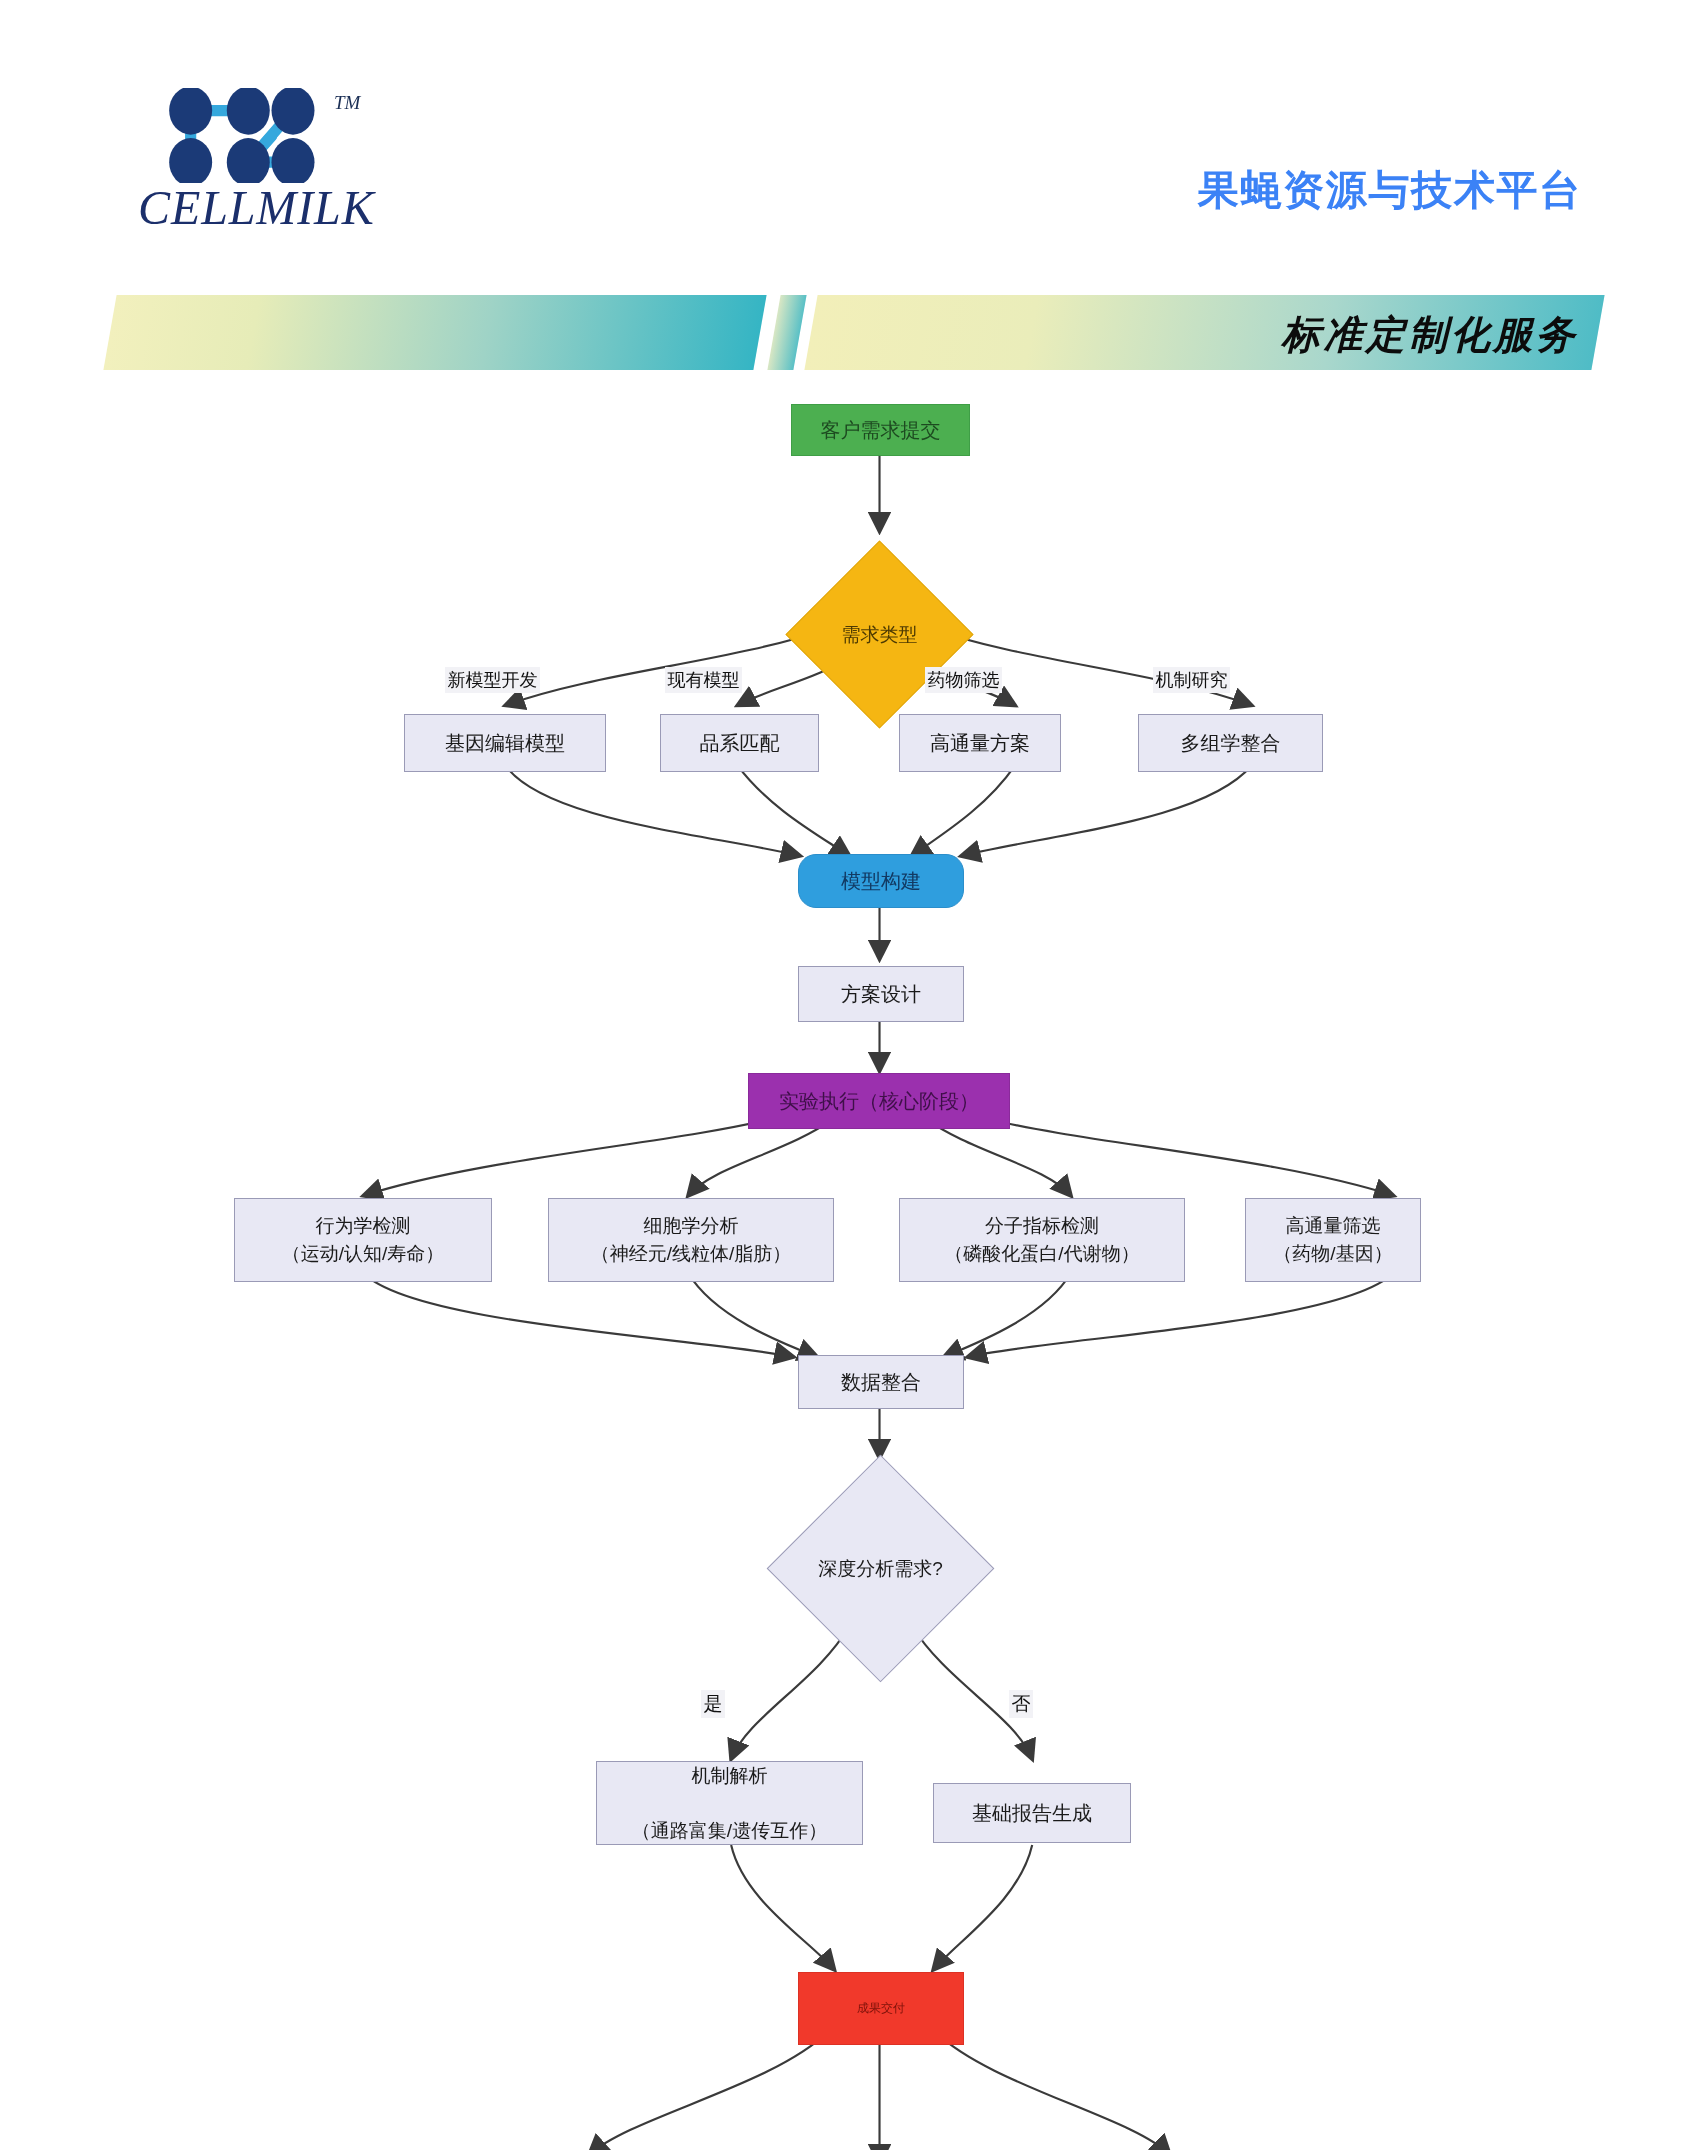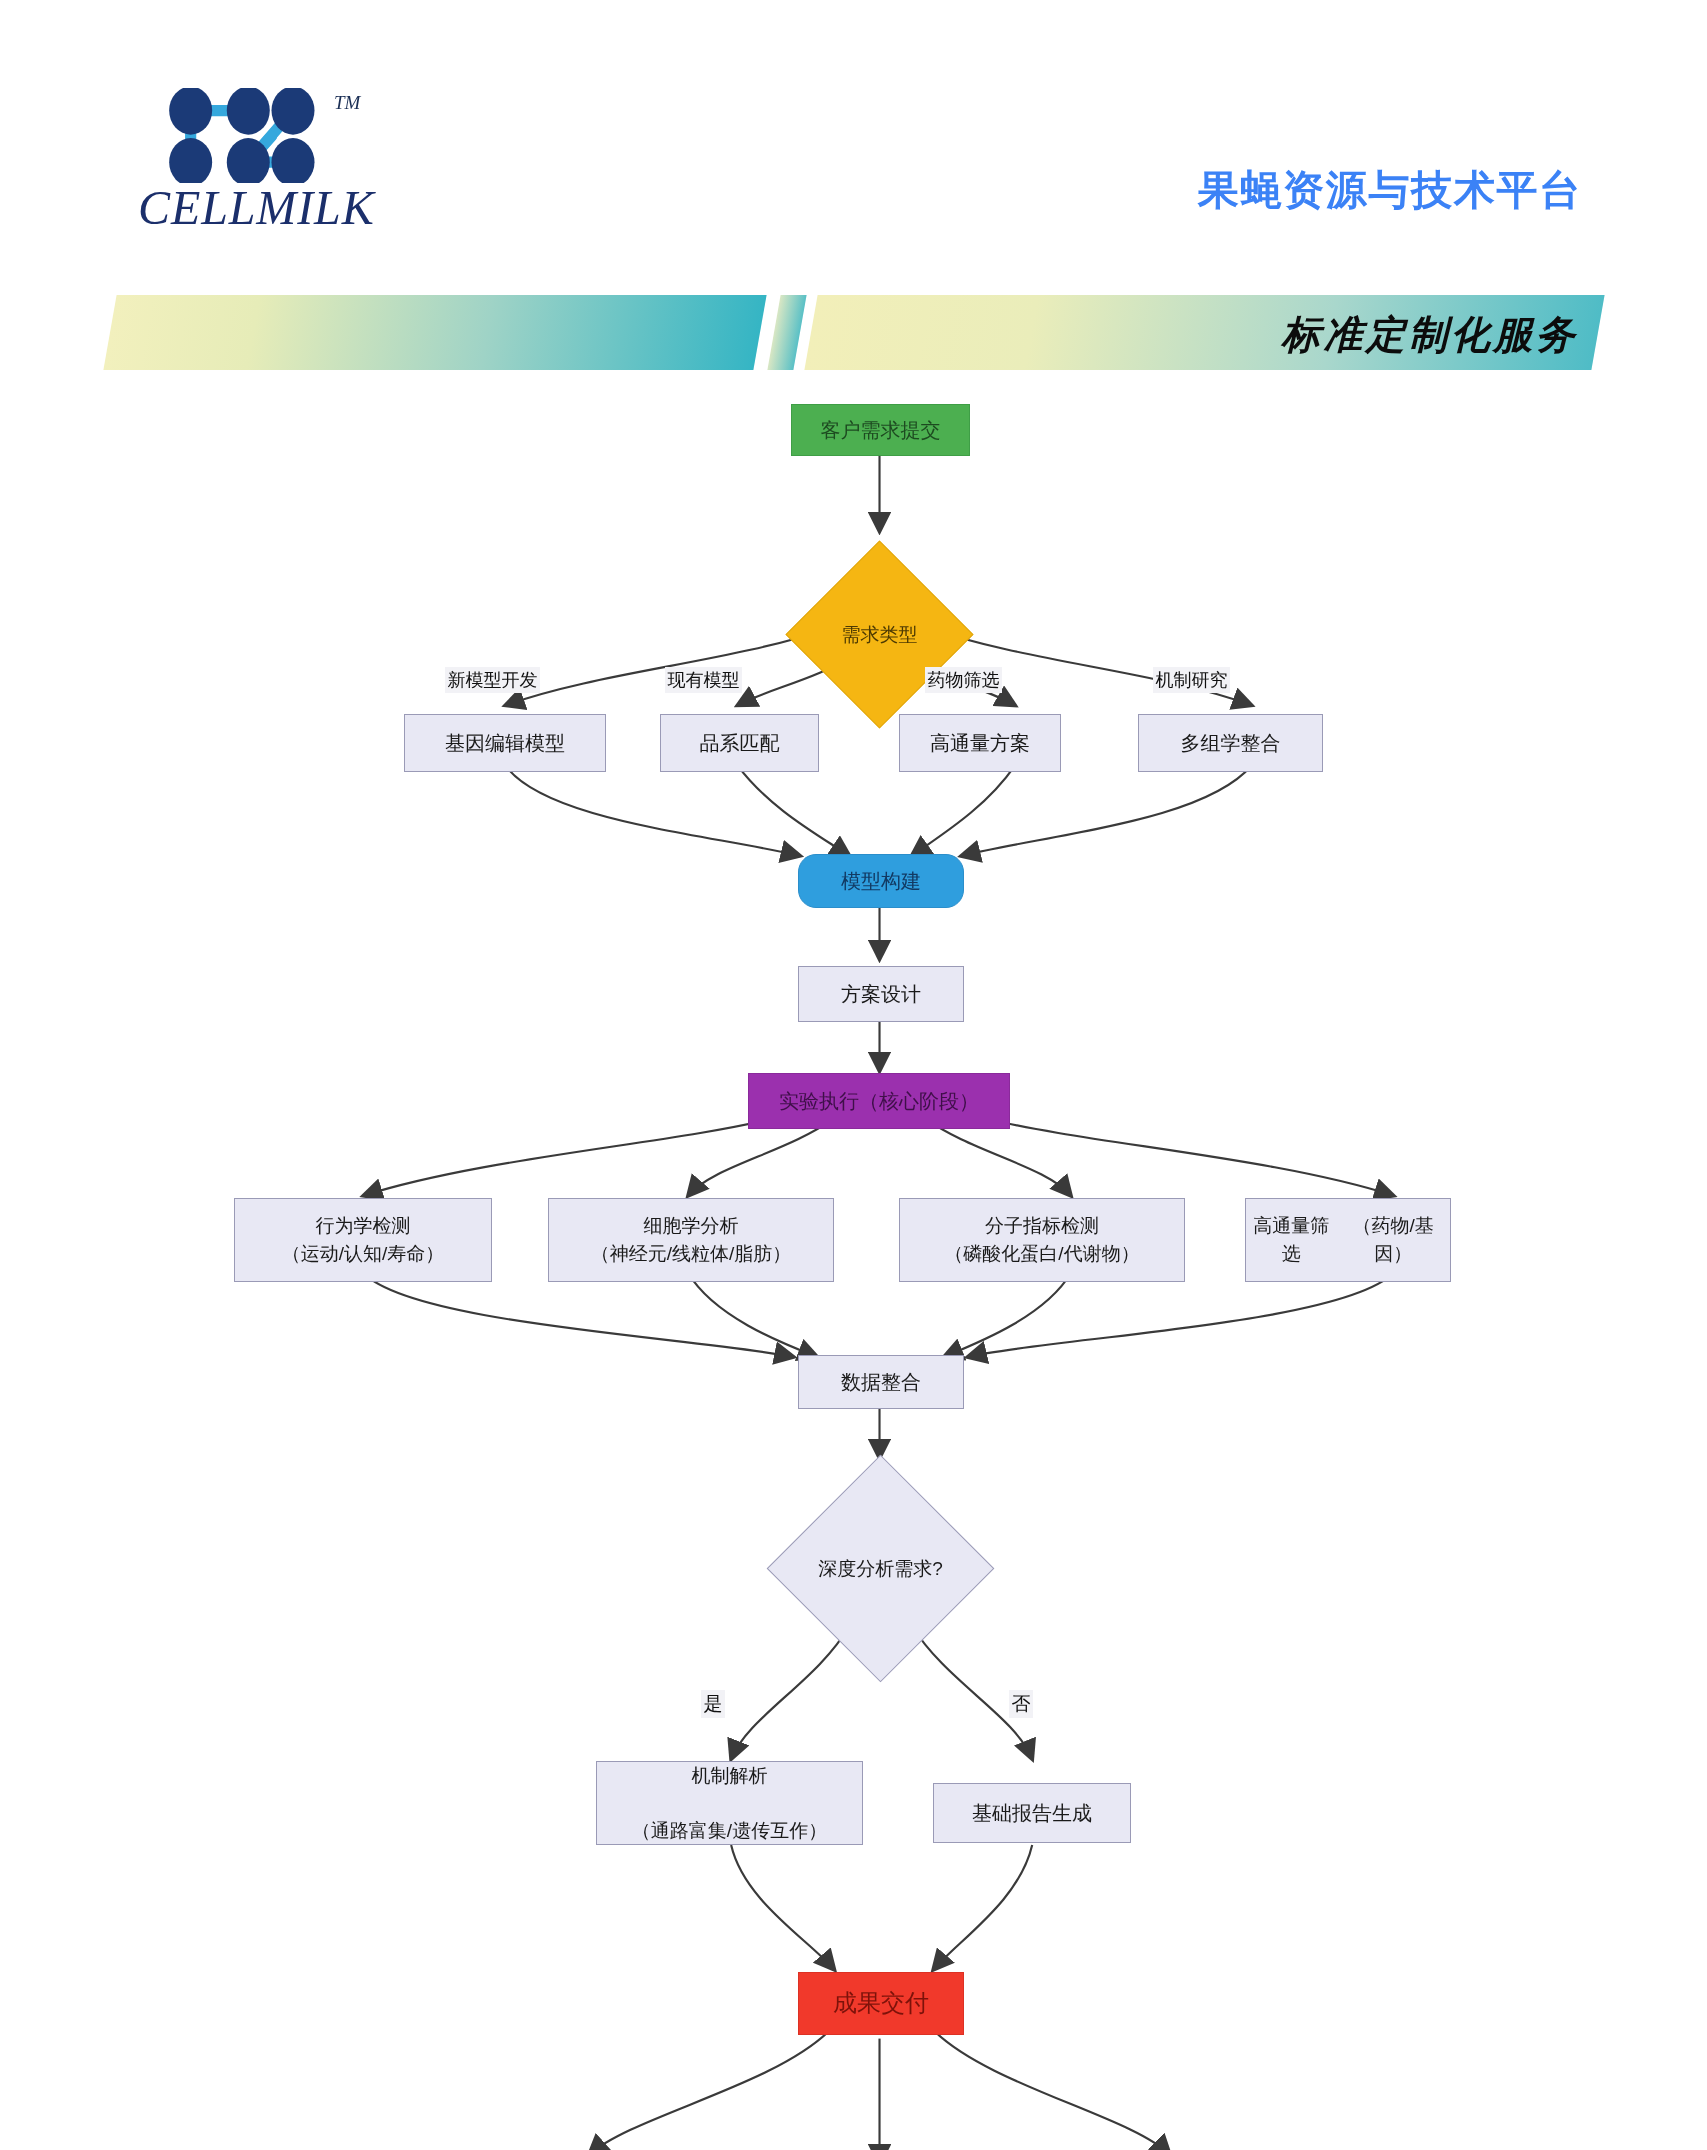--- a/index.html
+++ b/index.html
@@ -191,21 +191,21 @@
     <span class="lbl">（运动/认知/寿命）</span>
   </div>
   <div class="node n-plain" style="left:548px;top:811px;width:286px;height:84px;font-size:19px;flex-direction:column;">
     <span class="lbl">细胞学分析</span>
     <span class="lbl">（神经元/线粒体/脂肪）</span>
   </div>
   <div class="node n-plain" style="left:899px;top:811px;width:286px;height:84px;font-size:19px;flex-direction:column;">
     <span class="lbl">分子指标检测</span>
     <span class="lbl">（磷酸化蛋白/代谢物）</span>
   </div>
-  <div class="node n-plain" style="left:1245px;top:811px;width:206px;height:84px;font-size:19px;">
+  <div class="node n-plain" style="left:1245px;top:811px;width:176px;height:84px;font-size:19px;flex-direction:column;">
     <span class="lbl">高通量筛选</span>
     <span class="lbl">（药物/基因）</span>
   </div>
 
   <div class="node n-plain" style="left:798px;top:968px;width:166px;height:54px;font-size:20px;">
     <span class="lbl">数据整合</span>
   </div>
 
   <div class="diamond d-lav" style="left:800px;top:1101px;width:161px;height:161px;">
     <div class="dshape"></div>
@@ -216,18 +216,18 @@
   <div class="edge-label" style="left:1009px;top:1303px;font-size:19px;">否</div>
 
   <div class="node n-plain" style="left:596px;top:1374px;width:267px;height:84px;font-size:19px;flex-direction:column;gap:27px;">
     <span class="lbl">机制解析</span>
     <span class="lbl">（通路富集/遗传互作）</span>
   </div>
   <div class="node n-plain" style="left:933px;top:1396px;width:198px;height:60px;font-size:20px;">
     <span class="lbl">基础报告生成</span>
   </div>
 
-  <div class="node n-red" style="left:798px;top:1585px;width:166px;height:63px;font-size:24px;">
+  <div class="node n-red" style="left:798px;top:1585px;width:166px;height:73px;font-size:12px;">
     <span class="lbl">成果交付</span>
   </div>
 
 </div>
 
 
 </body></html>

